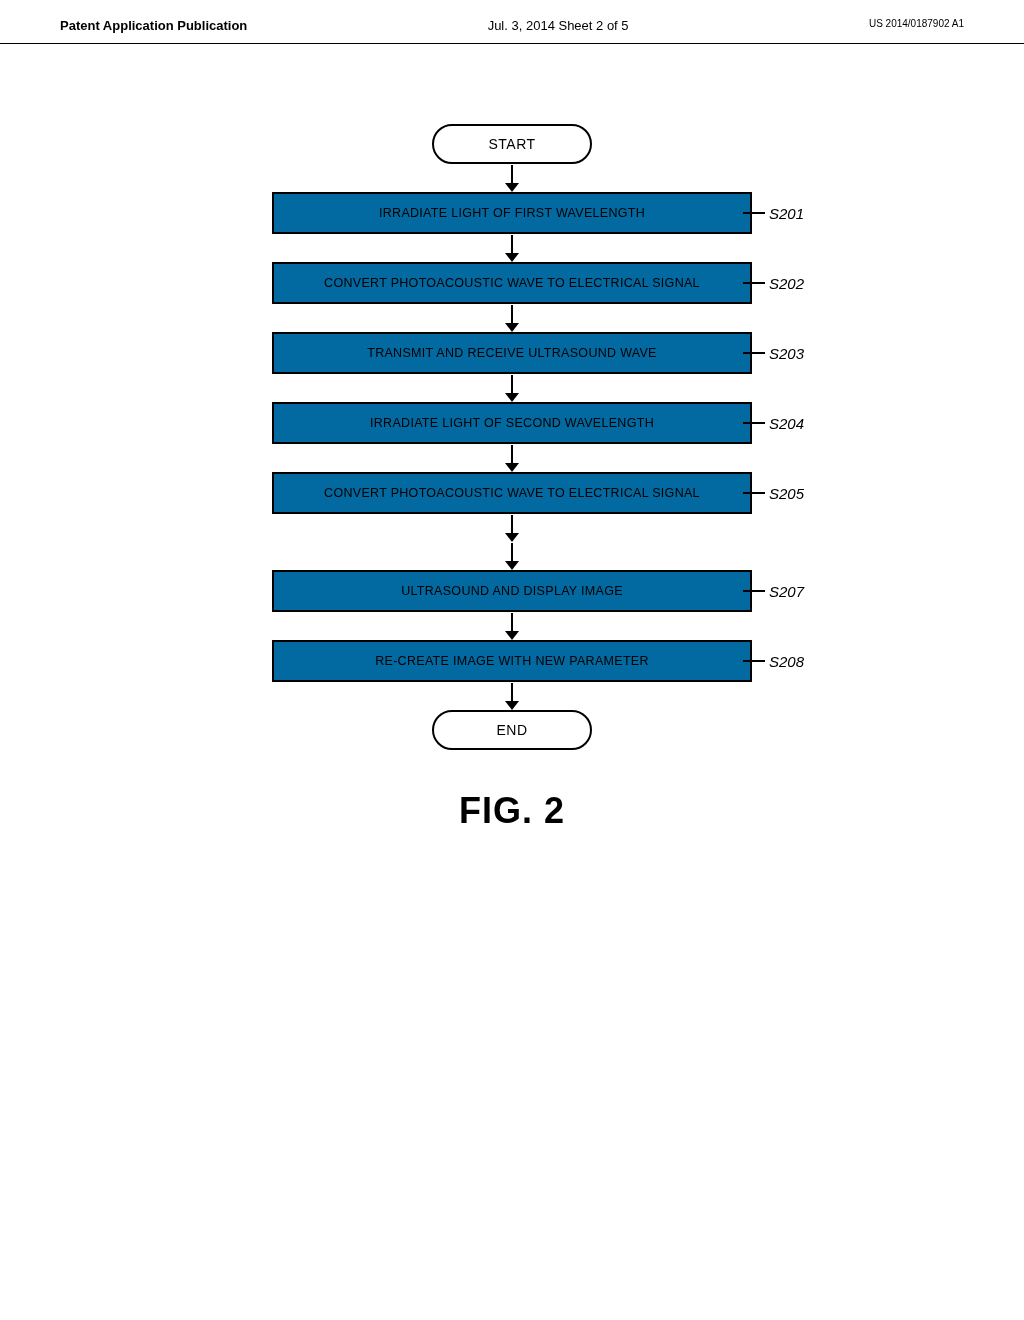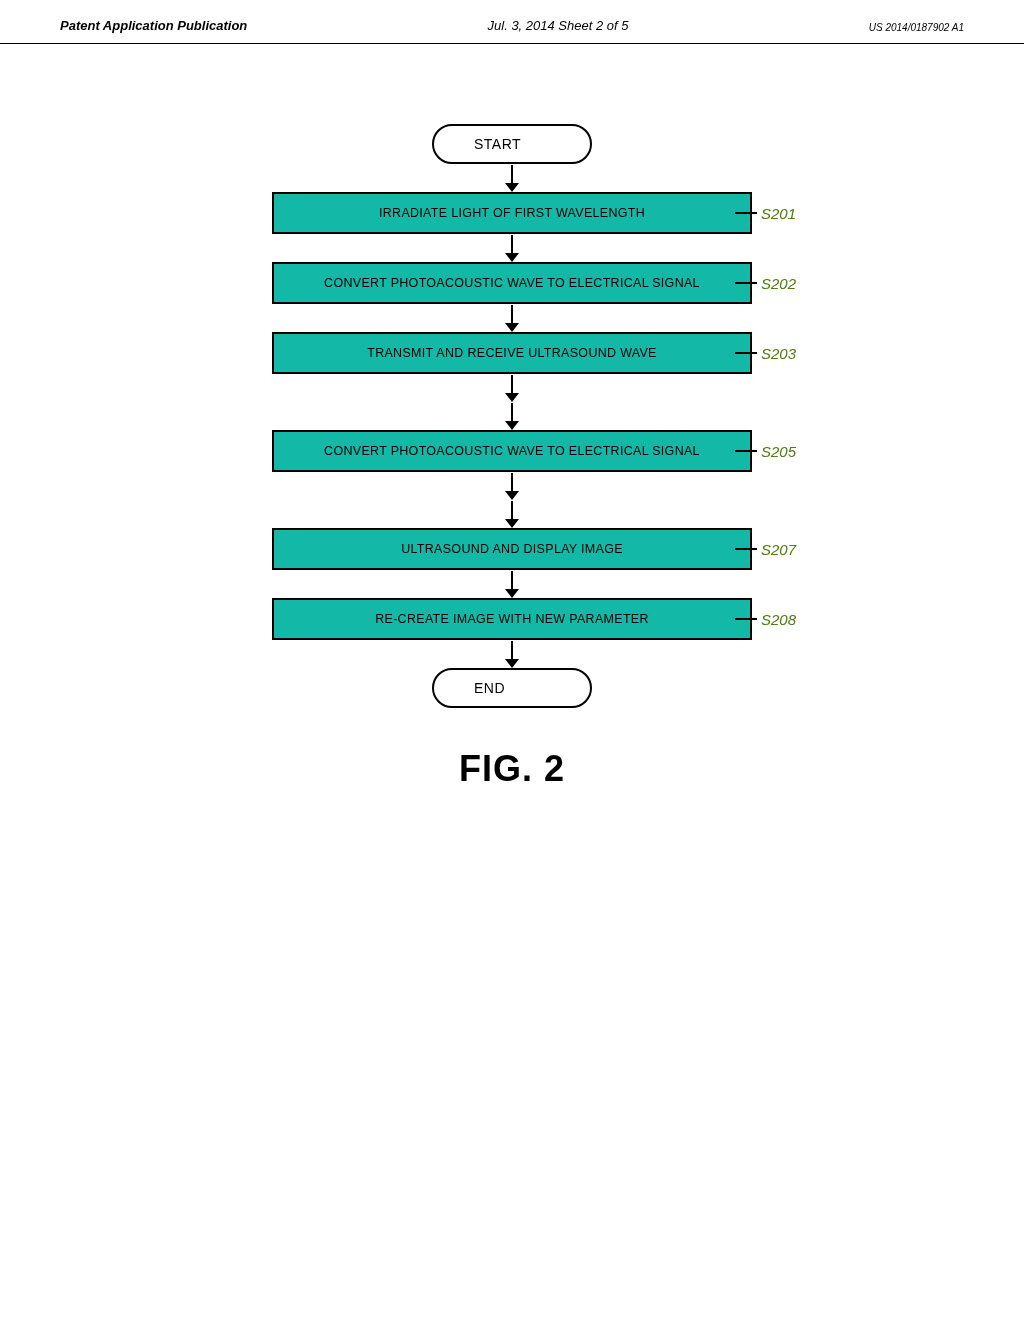--- a/index.html
+++ b/index.html
@@ -17,26 +17,25 @@
       min-height: 1320px;
       background: #fff;
       padding: 0;
       position: relative;
     }
 
     
     .header {
       display: flex;
       justify-content: space-between;
-      align-items: flex-end;
+      align-items: flex-start;
       padding: 18px 60px 10px 60px;
       border-bottom: 1px solid #000;
       font-size: 13px;
       color: #000;
-      font-style: italic;
     }
 
     .header-left {
       font-weight: bold;
       font-size: 13px;
     }
 
     .header-center {
       font-size: 13px;
     }
@@ -63,50 +62,50 @@
     }
 
     
     .oval {
       border: 2px solid #000;
       border-radius: 40px;
       padding: 10px 40px;
       font-size: 14px;
       font-weight: normal;
       background: #fff;
-      text-align: left;
+      text-align: center;
       min-width: 160px;
       letter-spacing: 0.5px;
     }
 
     
     .process-box-wrapper {
       display: flex;
       align-items: center;
       width: 100%;
       justify-content: center;
       position: relative;
     }
 
     .process-box {
       border: 2px solid #000;
       padding: 12px 20px;
       font-size: 12.5px;
-      background: #14b8a6;
+      background: #0369a1;
       text-align: center;
       width: 480px;
       letter-spacing: 0.3px;
     }
 
     .step-label {
       position: absolute;
-      right: 16px;
+      right: 8px;
       font-size: 15px;
       font-style: italic;
-      color: #4d7c0f;
+      color: #000000;
       display: flex;
       align-items: center;
       white-space: nowrap;
     }
 
     .step-label-line {
       display: inline-block;
       width: 22px;
       height: 2px;
       background: #000;
@@ -209,20 +208,29 @@
           <span class="step-label-line"></span>
           <span>S203</span>
         </div>
       </div>
 
       <div class="arrow">
         <div class="arrow-line"></div>
         <div class="arrow-head"></div>
       </div>
 
+      <div class="process-box-wrapper">
+        <div class="process-box">
+          <span>IRRADIATE LIGHT OF SECOND WAVELENGTH</span>
+        </div>
+        <div class="step-label">
+          <span class="step-label-line"></span>
+          <span>S204</span>
+        </div>
+      </div>
 
       <div class="arrow">
         <div class="arrow-line"></div>
         <div class="arrow-head"></div>
       </div>
 
       <div class="process-box-wrapper">
         <div class="process-box">
           <span>CONVERT PHOTOACOUSTIC WAVE TO ELECTRICAL SIGNAL</span>
         </div>

